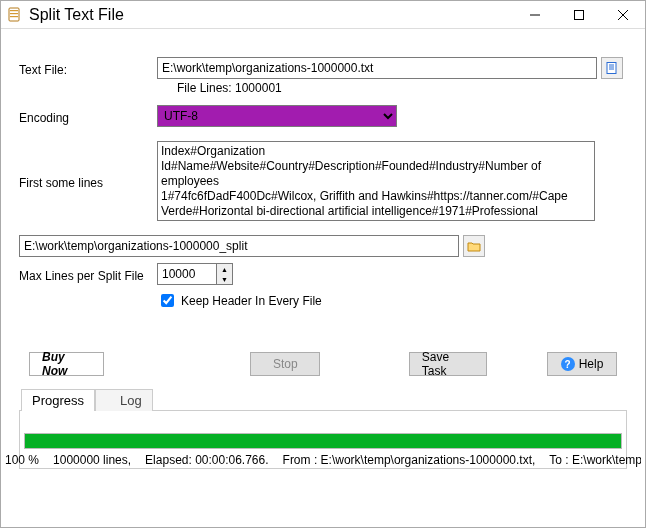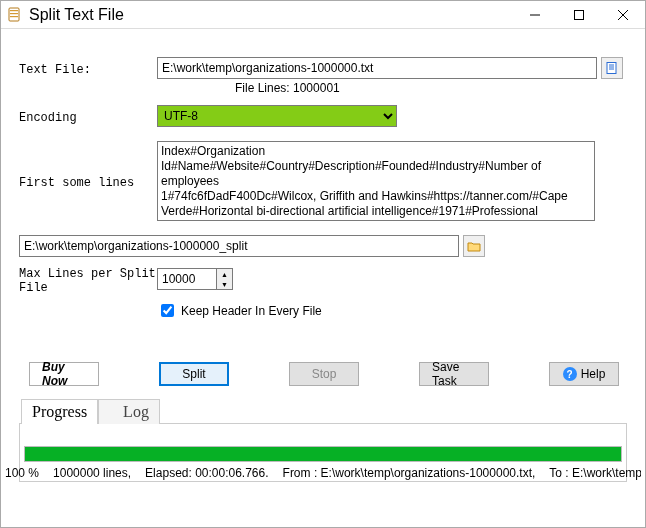--- a/index.html
+++ b/index.html
@@ -5,43 +5,43 @@
   * { box-sizing: border-box; font-family: "Segoe UI", Tahoma, sans-serif; font-size: 12px; }
   body { margin: 0; background: #fff; width: 646px; height: 528px; overflow: hidden; border: 1px solid #aaa; position: relative; }
   .titlebar { display: flex; align-items: center; height: 28px; border-bottom: 1px solid #ddd; }
   .titlebar .icon { width: 16px; height: 16px; margin: 0 6px; display: inline-flex; align-items: center; justify-content: center; }
   .titlebar .title { flex: 1; font-size: 16px; color: #000; }
   .winbtns { display: flex; }
   .winbtn { width: 44px; height: 28px; display: flex; align-items: center; justify-content: center; color: #222; }
   .content { padding: 10px 18px 0 18px; position: relative; }
   .row { display: flex; align-items: center; margin-bottom: 6px; }
   .row.top { align-items: center; }
-  .lbl { width: 138px; color: #000; padding-top: 4px; font-family: Liberation Mono, monospace; }
+  .lbl { width: 138px; color: #000; padding-top: 4px; }
   .field { flex: 1; display: flex; align-items: center; flex-wrap: wrap; }
   input.text { width: 440px; height: 22px; padding: 2px 4px; border: 1px solid #7a7a7a; background: #fff; color: #000; }
   .iconbtn { width: 22px; height: 22px; margin-left: 4px; display: inline-flex; align-items: center; justify-content: center; border: 1px solid #adadad; background: #f0f0f0; }
   .sub { margin-left: 138px; display: flex; gap: 60px; margin-top: -4px; margin-bottom: 10px; color: #000; }
-  .sub .flines { margin-left: 78px; }
-  select.combo { width: 240px; height: 22px; border: 1px solid #7a7a7a; background: #84cc16; padding: 1px 2px; }
+  .sub .flines { margin-left: 20px; }
+  select.combo { width: 240px; height: 22px; border: 1px solid #7a7a7a; background: #a21caf; padding: 1px 2px; }
   textarea.preview { width: 438px; height: 80px; border: 1px solid #7a7a7a; resize: none; font-family: "Segoe UI", Tahoma, sans-serif; font-size: 12px; line-height: 1.25; padding: 2px 3px; overflow: hidden; color: #000; white-space: pre-wrap; background: #fff; }
   .spinner { display: inline-flex; border: 1px solid #7a7a7a; height: 22px; }
   .spinner input { border: none; width: 58px; height: 20px; padding: 1px 4px; outline: none; }
   .spinner .spins { display: flex; flex-direction: column; border-left: 1px solid #7a7a7a; }
   .spinner .sp { width: 15px; height: 10px; display: flex; align-items: center; justify-content: center; background: #efefef; font-size: 7px; line-height: 1; }
   .chk { margin-left: 138px; margin-top: 4px; margin-bottom: 10px; display: flex; align-items: center; gap: 4px; }
   .chk input { width: 13px; height: 13px; }
   .btnrow { display: flex; align-items: center; gap: 30px; padding: 6px 10px 2px 10px; margin-top: 8px; }
   .btn { height: 24px; padding: 0 12px; border: 1px solid #adadad; background: #e1e1e1; display: inline-flex; align-items: center; justify-content: center; min-width: 70px; cursor: default; }
   .btn.buy { font-weight: bold; font-style: italic; background: #fff; }
   .btn.primary { border: 2px solid #0078d7; background: #e5f1fb; }
   .btn.disabled { color: #888; }
   .btn .qicon { display: inline-flex; width: 14px; height: 14px; border-radius: 50%; background: #2b8cff; color: #fff; align-items: center; justify-content: center; font-size: 10px; font-weight: bold; margin-right: 4px; }
   .gap { flex: 1; }
   .tabs { display: flex; margin-top: 10px; border-bottom: 1px solid #ccc; padding-left: 2px; }
-  .tab { padding: 3px 10px; border: 1px solid #ccc; border-bottom: none; background: #fff; position: relative; top: 1px; font-size: 16px; font-family: Liberation Serif, serif; }
+  .tab { padding: 3px 10px; border: 1px solid #ccc; border-bottom: none; background: #fff; position: relative; top: 1px; font-size: 13px; }
   .tab.active { background: #fff; }
   .tab.inactive { background: #f4f4f4; color: #444; padding-left: 24px; }
   .tabbody { border: 1px solid #ccc; border-top: none; height: 58px; position: relative; }
   .progressbar { position: absolute; left: 4px; right: 4px; top: 22px; height: 16px; background: #fff; border: 1px solid #bcbcbc; }
   .progressbar .fill { height: 100%; background: #06b025; }
   .status { position: absolute; left: 4px; right: 4px; bottom: 2px; white-space: nowrap; overflow: hidden; font-size: 11.5px; display: flex; gap: 14px; }
 </style>
 </head>
 <body>
 
@@ -147,21 +147,20 @@
   <div class="chk">
     <input type="checkbox" checked="" style="">
     <span>Keep Header In Every File</span>
   </div>
 
   <div style="height:18px"></div>
 
   <div class="btnrow">
     <span class="btn buy">Buy Now</span>
     <span style="width:30px"></span>
-    <span class="btn primary">Split</span>
     <span style="width:30px"></span>
     <span class="btn disabled">Stop</span>
     <span style="width:30px"></span>
     <span class="btn">Save Task</span>
     <span class="gap"></span>
     <span class="btn">
         <span class="qicon">?</span>
         <span>Help</span>
       </span>
   </div>

